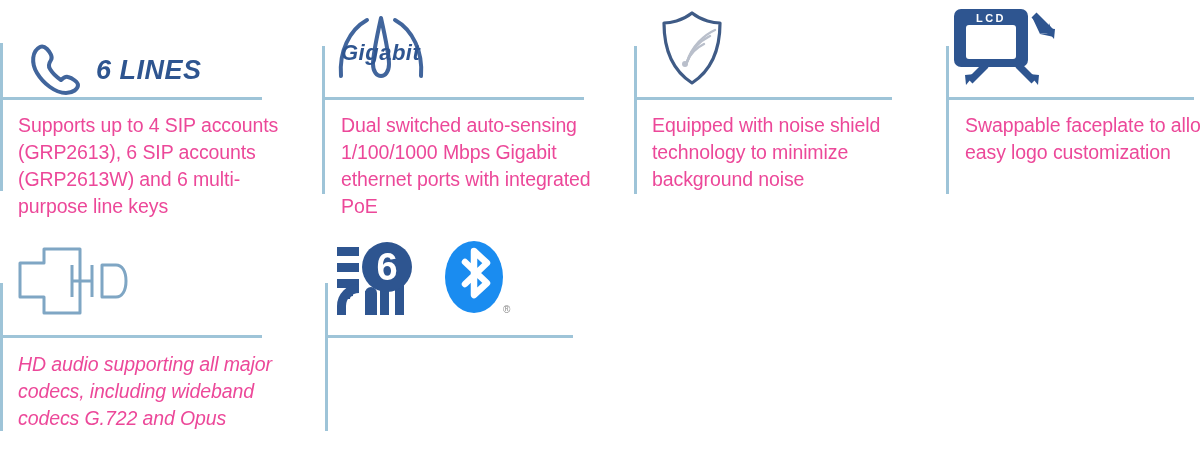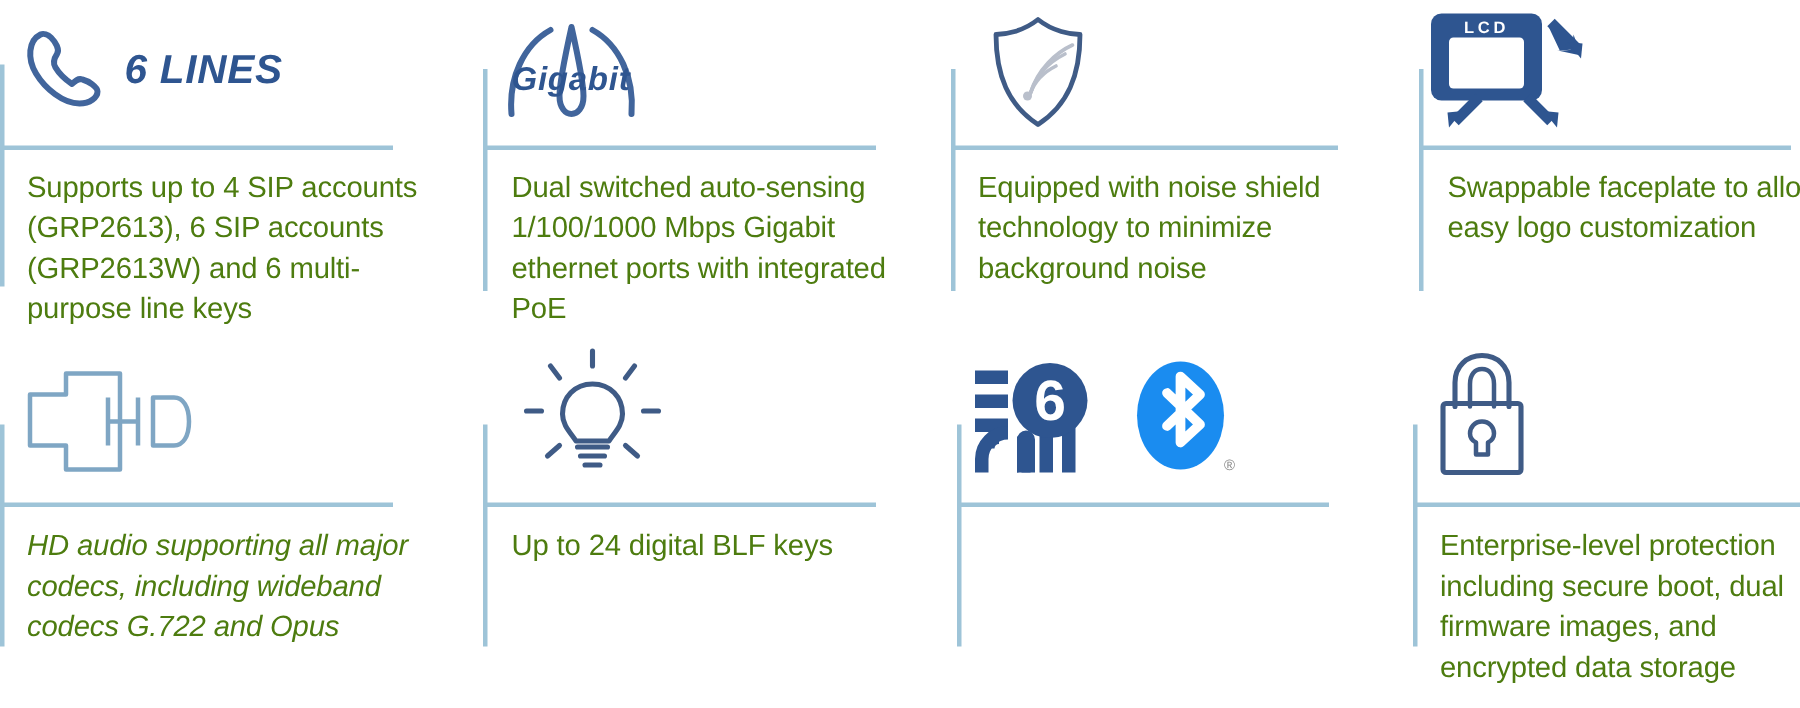--- a/index.html
+++ b/index.html
@@ -29,21 +29,21 @@
   
   .icon-area {
     position: absolute;
     left: 0; top: 0;
     width: 100%;
     height: 96px;
     display: flex;
     align-items: center;
     gap: 14px;
   }
-  .cell-r1c1 .icon-area { padding-left: 15px; height: 92px; }
+  .cell-r1c1 .icon-area { padding-left: 28px; height: 92px; margin-top: 24px; }
   .cell-r1c2 .icon-area { padding-left: 330px; }
   .cell-r1c3 .icon-area { padding-left: 36px; }
   .cell-r1c4 .icon-area { padding-left: 40px; }
   .cell-r2c1 .icon-area { padding-left: 18px; }
   .cell-r2c2 .icon-area { padding-left: 40px; }
   .cell-r2c3 .icon-area { padding-left: 28px; }
   .cell-r2c4 .icon-area { padding-left: 24px; }
 
   
   .rule-v {
@@ -73,21 +73,21 @@
   .cell-r2c2 .rule-v { left: 11px; top: 58px; height: 148px; }
   .cell-r2c2 .rule-h { left: 11px; top: 110px; width: 262px; }
   .cell-r2c3 .rule-v { left: 14px; top: 58px; height: 148px; }
   .cell-r2c3 .rule-h { left: 14px; top: 110px; width: 248px; }
   .cell-r2c4 .rule-v { left: 10px; top: 58px; height: 148px; }
   .cell-r2c4 .rule-h { left: 10px; top: 110px; width: 258px; }
 
   
   .feature-desc {
     position: absolute;
-    color: #4d7c0f;
+    color: #ec4899;
     font-size: 19.5px;
     line-height: 27px;
     white-space: pre-line;
     letter-spacing: -0.1px;
   }
   .cell-r1c1 .feature-desc { left: 18px; top: 112px; width: 290px; }
   .cell-r1c2 .feature-desc { left: 30px; top: 112px; width: 282px; }
   .cell-r1c3 .feature-desc { left: 33px; top: 112px; width: 280px; }
   .cell-r1c4 .feature-desc { left: 28px; top: 112px; width: 265px; }
   .cell-r2c1 .feature-desc { left: 18px; top: 126px; width: 290px; font-style: italic; }
@@ -203,42 +203,20 @@
           <g fill="none" stroke="#7fa6c4" stroke-width="3" stroke-linejoin="round">
             <path d="M56 24 L56 56 M56 40 L76 40 M76 24 L76 56"></path>
             <path d="M86 24 L86 56 L100 56 C106 56, 110 50, 110 40 C110 30, 106 24, 100 24 Z"></path>
           </g>
         </svg>
       </span>
     </div>
     <div class="feature-desc">HD audio supporting all major codecs, including wideband codecs G.722 and Opus</div>
   </div>
 
-  <div class="feature-cell cell-r2c2">
-    <div class="rule-v"></div>
-    <div class="rule-h"></div>
-    <div class="icon-area" style="padding-left:34px; height:104px;">
-      <span>
-        <svg width="100" height="86" viewBox="0 0 100 86">
-          <g fill="none" stroke="#3f5b86" stroke-width="3.4" stroke-linecap="round" stroke-linejoin="round">
-            <path d="M50 22 C38 22, 30 31, 30 42 C30 50, 36 55, 39 60 L61 60 C64 55, 70 50, 70 42 C70 31, 62 22, 50 22 Z"></path>
-            <path d="M40 64 L60 64 M42 70 L58 70 M45 76 L55 76"></path>
-            <path d="M50 0 L50 10"></path>
-            <path d="M22 10 L28 18"></path>
-            <path d="M78 10 L72 18"></path>
-            <path d="M6 40 L16 40"></path>
-            <path d="M94 40 L84 40"></path>
-            <path d="M20 70 L28 63"></path>
-            <path d="M80 70 L72 63"></path>
-          </g>
-        </svg>
-      </span>
-    </div>
-    <div class="feature-desc">Up to 24 digital BLF keys</div>
-  </div>
 
   <div class="feature-cell cell-r2c3">
     <div class="rule-v"></div>
     <div class="rule-h"></div>
     <div class="icon-area" style="padding-left:24px; height:108px; gap:28px;">
       <span>
         <svg width="80" height="76" viewBox="0 0 80 76">
           <g fill="#2e5590">
             <path d="M2 6 h22 v9 h-22 z"></path>
             <path d="M2 22 h22 v9 h-22 z"></path>
@@ -257,30 +235,14 @@
       <span>
         <svg width="66" height="78" viewBox="0 0 66 78">
           <ellipse cx="31" cy="37" rx="29" ry="36" fill="#1a8cf0"></ellipse>
           <path d="M22 22 L44 43 L31 55 L31 11 L44 23 L22 44" fill="none" stroke="#ffffff" stroke-width="6.5" stroke-linejoin="round" stroke-linecap="round"></path>
           <text x="60" y="73" font-family="'Liberation Sans',sans-serif" font-size="10" fill="#888888">®</text>
         </svg>
       </span>
     </div>
   </div>
 
-  <div class="feature-cell cell-r2c4">
-    <div class="rule-v"></div>
-    <div class="rule-h"></div>
-    <div class="icon-area" style="padding-left:22px; height:104px;">
-      <span>
-        <svg width="68" height="84" viewBox="0 0 68 84">
-          <path d="M16 36 L16 20 C16 9, 24 2, 34 2 C44 2, 52 9, 52 20 L52 36" fill="none" stroke="#3f5b86" stroke-width="3.4" stroke-linecap="round"></path>
-          <path d="M26 36 L26 21 C26 15, 29 11, 34 11 C39 11, 42 15, 42 21 L42 36" fill="none" stroke="#3f5b86" stroke-width="3" stroke-linecap="round"></path>
-          <rect x="8" y="34" width="52" height="46" rx="2" fill="none" stroke="#3f5b86" stroke-width="3.4"></rect>
-          <path d="M34 46 C29 46, 26 50, 26 54 C26 57, 28 59, 30 60 L30 68 L38 68 L38 60
-                   C40 59, 42 57, 42 54 C42 50, 39 46, 34 46 Z" fill="none" stroke="#3f5b86" stroke-width="3" stroke-linejoin="round"></path>
-        </svg>
-      </span>
-    </div>
-    <div class="feature-desc">Enterprise-level protection including secure boot, dual firmware images, and encrypted data storage</div>
-  </div>
 
 </div>
 
 </body></html>

